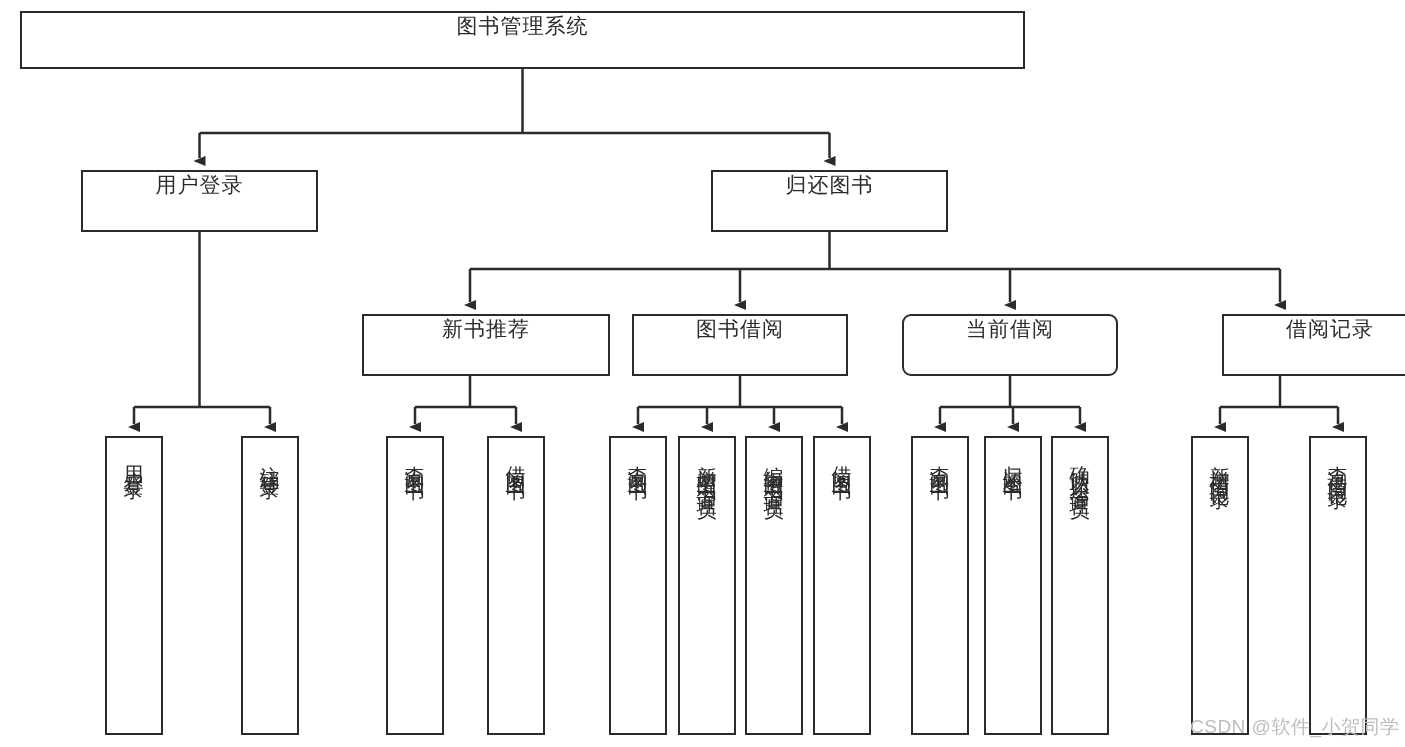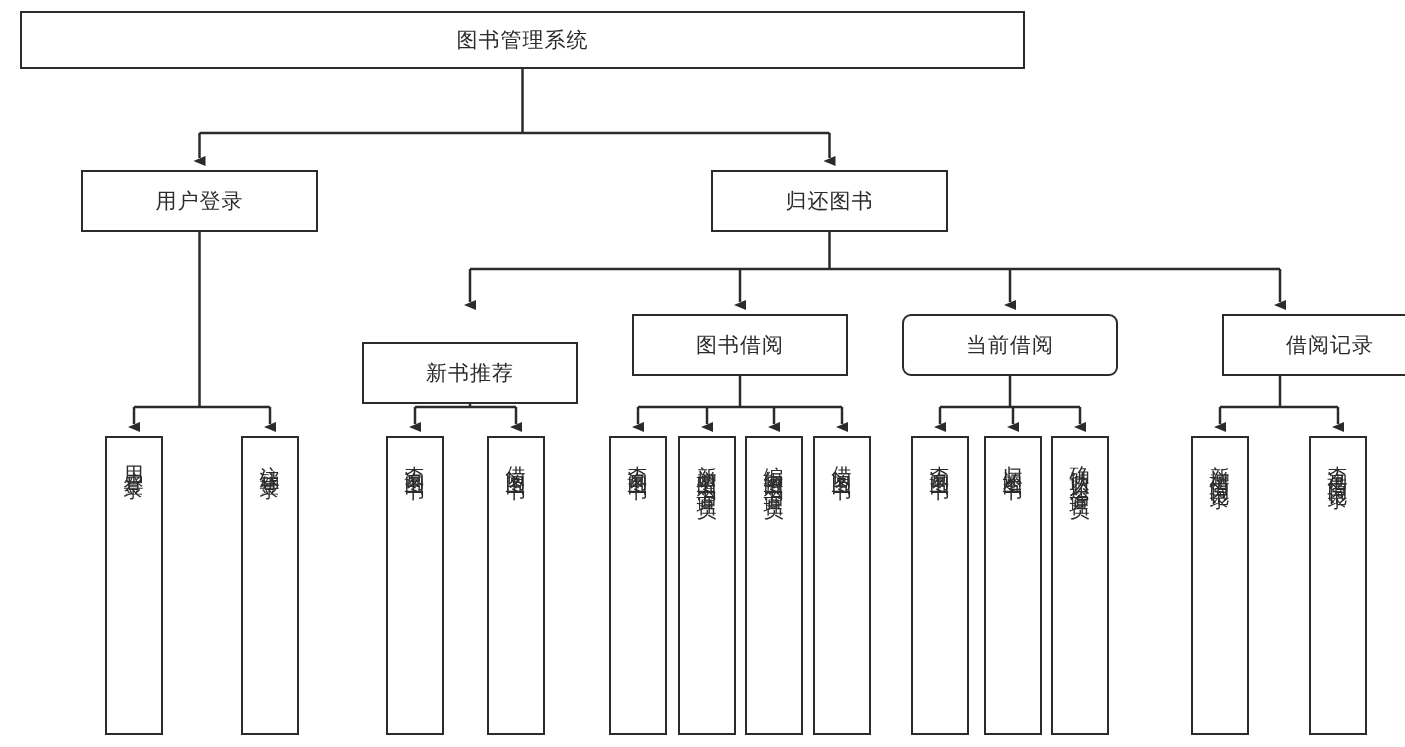--- a/index.html
+++ b/index.html
@@ -23,21 +23,21 @@
     width: 1405px;
     height: 747px;
     pointer-events: none;
   }
   .node {
     position: absolute;
     box-sizing: border-box;
     border: 2.5px solid #2b2b2b;
     background: #ffffff;
     display: flex;
-    align-items: center;
+    align-items: flex-start;
     justify-content: center;
     color: #2b2b2b;
   }
   .node.h {
     font-size: 21px;
     letter-spacing: 1px;
     line-height: 1.2;
   }
   .node.v {
     font-size: 20px;
@@ -110,21 +110,21 @@
   <div id="nodes-layer">
       <div class="node h" style="left: 20px; top: 11px; width: 1005px; height: 58px;">
         <span>图书管理系统</span>
       </div>
       <div class="node h" style="left: 81px; top: 170px; width: 237px; height: 62px;">
         <span>用户登录</span>
       </div>
       <div class="node h" style="left: 711px; top: 170px; width: 237px; height: 62px;">
         <span>归还图书</span>
       </div>
-      <div class="node h" style="left: 362px; top: 314px; width: 216px; height: 62px; margin-top: 28px;">
+      <div class="node h" style="left: 362px; top: 314px; width: 248px; height: 62px;">
         <span>新书推荐</span>
       </div>
       <div class="node h" style="left: 632px; top: 314px; width: 216px; height: 62px;">
         <span>图书借阅</span>
       </div>
       <div class="node h" style="left: 902px; top: 314px; width: 216px; height: 62px; border-radius: 9px;">
         <span>当前借阅</span>
       </div>
       <div class="node h" style="left: 1222px; top: 314px; width: 216px; height: 62px;">
         <span>借阅记录</span>
@@ -163,13 +163,14 @@
         <span class="vtext">确认归还（管理员）</span>
       </div>
       <div class="node v" style="left: 1191px; top: 436px; width: 58px; height: 299px;">
         <span class="vtext">新增借阅记录</span>
       </div>
       <div class="node v" style="left: 1309px; top: 436px; width: 58px; height: 299px;">
         <span class="vtext">查询借阅记录</span>
       </div>
     </div>
 
+  <div class="watermark" style="left: 1190px; top: 714px;">CSDN @软件_小贺同学</div>
 </div>
 
 </body></html>

